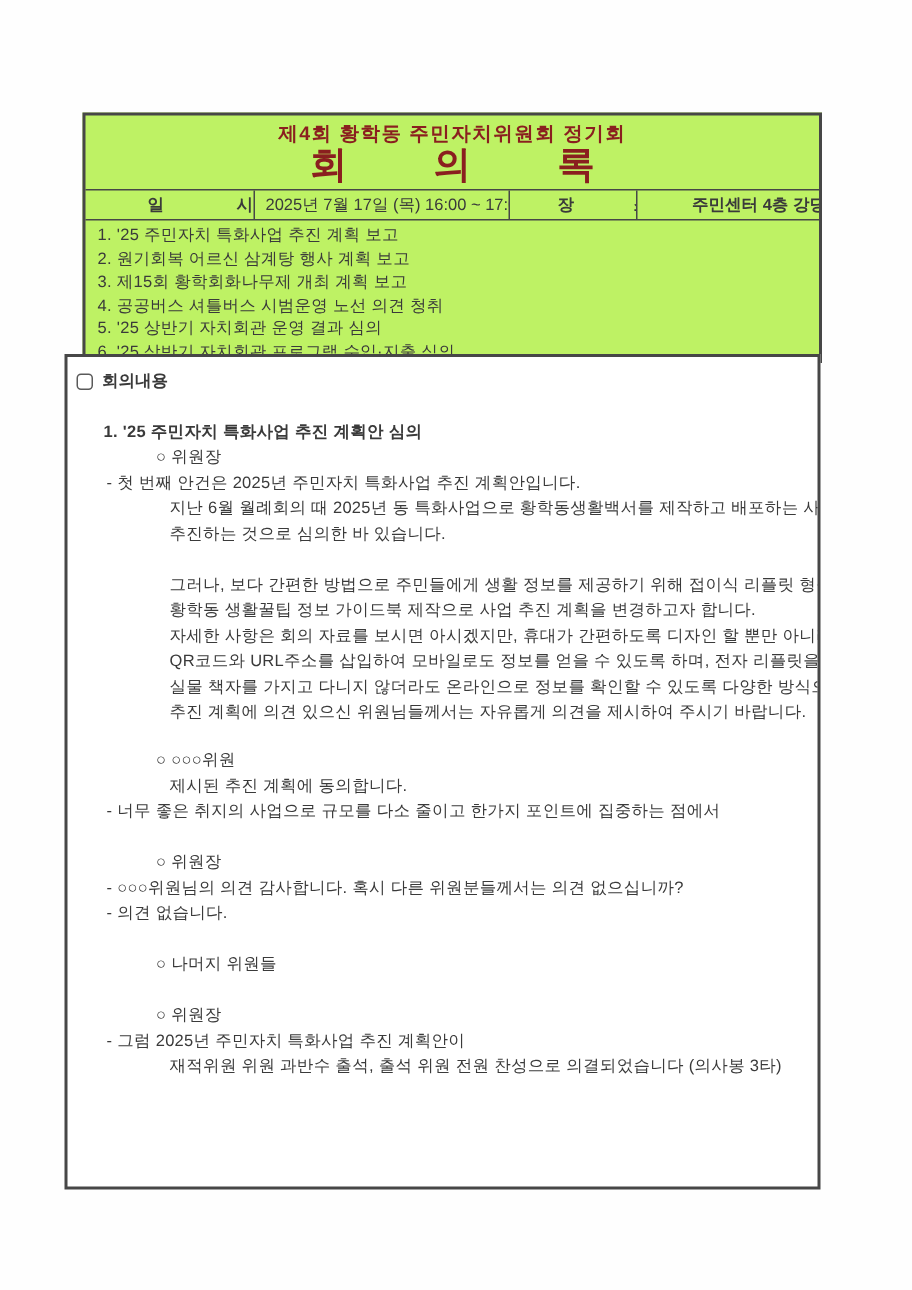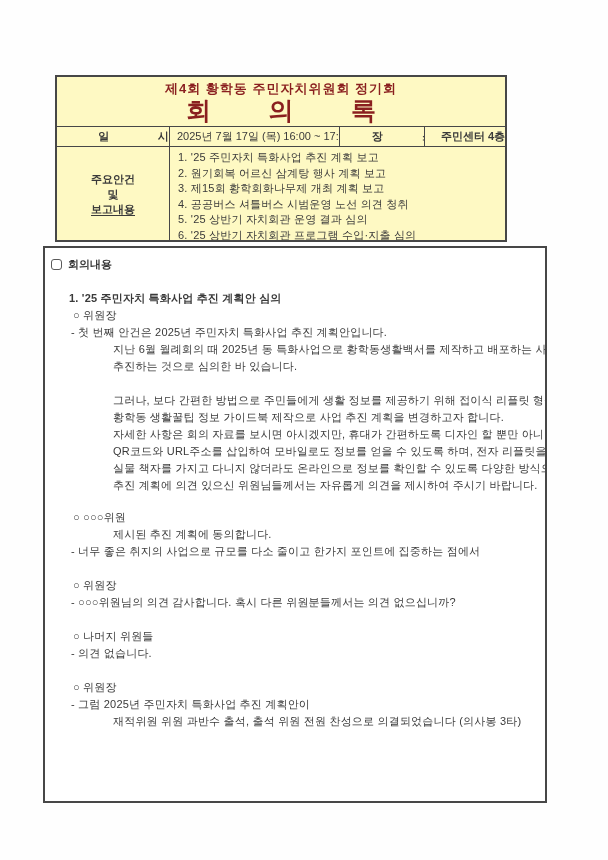--- a/index.html
+++ b/index.html
@@ -10,22 +10,22 @@
   html,body{margin:0;padding:0;}
   body{
     width:608px;height:860px;position:relative;background:#ffffff;
     font-family:"Liberation Sans","DejaVu Sans",sans-serif;color:var(--text);
     overflow:hidden;
   }
   .page{position:absolute;inset:0;background:#fefefe;}
 
   
   .head-table{
-    position:absolute;left:55px;top:75px;width:452px;height:167px;
-    border:2px solid var(--border);box-sizing:border-box;background:#fef9c3;
+    position:absolute;left:55px;top:75px;width:493px;height:167px;
+    border:2px solid var(--border);box-sizing:border-box;background:#bef264;
   }
   .title-cell{
     height:50px;border-bottom:1px solid var(--border);box-sizing:border-box;
     display:flex;flex-direction:column;align-items:center;justify-content:center;
   }
   .subtitle{color:var(--accent);font-weight:bold;font-size:13px;letter-spacing:1px;line-height:15px;}
   .main-title{
     color:var(--accent);font-weight:bold;font-size:25px;line-height:26px;
     letter-spacing:2.3em;padding-left:2.3em;margin-top:1px;white-space:nowrap;
   }
@@ -46,34 +46,34 @@
     width:113px;border-right:1px solid var(--border);box-sizing:border-box;
     display:flex;flex-direction:column;align-items:center;justify-content:center;
     font-weight:bold;line-height:14px;gap:1px;
   }
   .a-label .u{text-decoration:underline;text-underline-offset:2px;}
   .a-items{flex:1;padding:3px 0 0 8px;box-sizing:border-box;overflow:hidden;}
   .agenda-item{line-height:15.6px;white-space:nowrap;letter-spacing:0.2px;}
 
   
   .content-box{
-    position:absolute;left:43px;top:246px;width:504px;height:557px;
+    position:absolute;left:43px;top:236px;width:504px;height:557px;
     border:2px solid var(--border);box-sizing:border-box;background:#fff;
     font-size:11px;overflow:hidden;
   }
   .m-heading{
     margin:8px 0 0 6px;font-weight:bold;display:flex;align-items:center;gap:6px;line-height:17px;
   }
   .checkbox{
     width:9px;height:9px;border:1.3px solid #5a5a5a;border-radius:3px;
     display:inline-block;flex:0 0 auto;
   }
   .m-line{line-height:17px;height:17px;white-space:nowrap;letter-spacing:0.2px;}
   .ind1{padding-left:30px;}
-  .ind2{padding-left:28px;}
+  .ind2{padding-left:59px;}
   .ind3{padding-left:26px;}
   .ind4{padding-left:68px;}
   .b{font-weight:bold;padding-left:24px;}
 </style>
 </head>
 <body>
 
 <div class="page">
 
   <div class="head-table">
@@ -87,26 +87,20 @@
         <span class="spread-wide">일시</span>
       </div>
       <div class="cell c-dt">2025년 7월 17일 (목) 16:00 ~ 17:00</div>
       <div class="cell c-label2">
         <span class="spread-med">장소</span>
       </div>
       <div class="cell c-place">주민센터 4층 강당</div>
     </div>
 
     <div class="agenda-row">
-      <div class="a-label">
-
-      <div class="a-label-line">주요안건</div>
-          <div class="a-label-line">및</div>
-          <div class="a-label-line u">보고내용</div>
-        </div>
       <div class="a-items">
 
       <div class="agenda-item">1. '25 주민자치 특화사업 추진 계획 보고</div>
           <div class="agenda-item">2. 원기회복 어르신 삼계탕 행사 계획 보고</div>
           <div class="agenda-item">3. 제15회 황학회화나무제 개최 계획 보고</div>
           <div class="agenda-item">4. 공공버스 셔틀버스 시범운영 노선 의견 청취</div>
           <div class="agenda-item">5. '25 상반기 자치회관 운영 결과 심의</div>
           <div class="agenda-item">6. '25 상반기 자치회관 프로그램 수입·지출 심의</div>
         </div>
     </div>
@@ -128,21 +122,21 @@
         <div class="m-line ind4">황학동 생활꿀팁 정보 가이드북 제작으로 사업 추진 계획을 변경하고자 합니다.</div>
         <div class="m-line ind4">자세한 사항은 회의 자료를 보시면 아시겠지만, 휴대가 간편하도록 디자인 할 뿐만 아니라</div>
         <div class="m-line ind4">QR코드와 URL주소를 삽입하여 모바일로도 정보를 얻을 수 있도록 하며, 전자 리플릿을 제작하여</div>
         <div class="m-line ind4">실물 책자를 가지고 다니지 않더라도 온라인으로 정보를 확인할 수 있도록 다양한 방식으로</div>
         <div class="m-line ind4" style="">추진 계획에 의견 있으신 위원님들께서는 자유롭게 의견을 제시하여 주시기 바랍니다.</div>
         <div class="m-line ind2" style="margin-top: 15px;">○ ○○○위원</div>
         <div class="m-line ind4">제시된 추진 계획에 동의합니다.</div>
         <div class="m-line ind3">- 너무 좋은 취지의 사업으로 규모를 다소 줄이고 한가지 포인트에 집중하는 점에서</div>
         <div class="m-line ind2" style="margin-top: 17px;">○ 위원장</div>
         <div class="m-line ind3">- ○○○위원님의 의견 감사합니다. 혹시 다른 위원분들께서는 의견 없으십니까?</div>
+        <div class="m-line ind3">- 의견 없습니다.</div>
         <div class="m-line ind2" style="margin-top: 17px;">○ 나머지 위원들</div>
-        <div class="m-line ind3">- 의견 없습니다.</div>
         <div class="m-line ind2" style="margin-top: 17px;">○ 위원장</div>
         <div class="m-line ind3">- 그럼 2025년 주민자치 특화사업 추진 계획안이</div>
         <div class="m-line ind4">재적위원 위원 과반수 출석, 출석 위원 전원 찬성으로 의결되었습니다 (의사봉 3타)</div>
       </div>
   </div>
 
 </div>
 
 </body></html>

